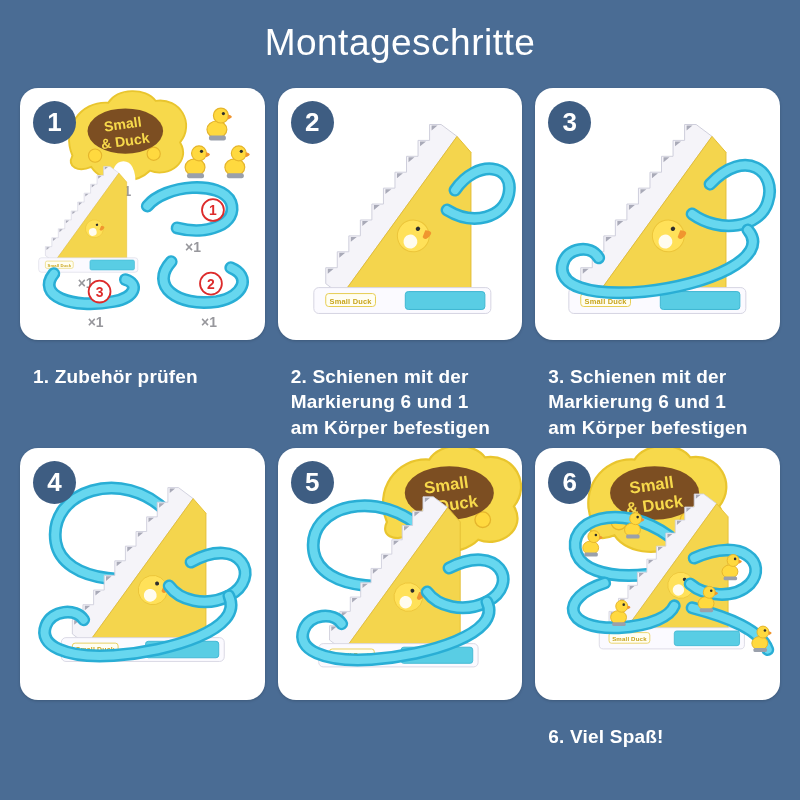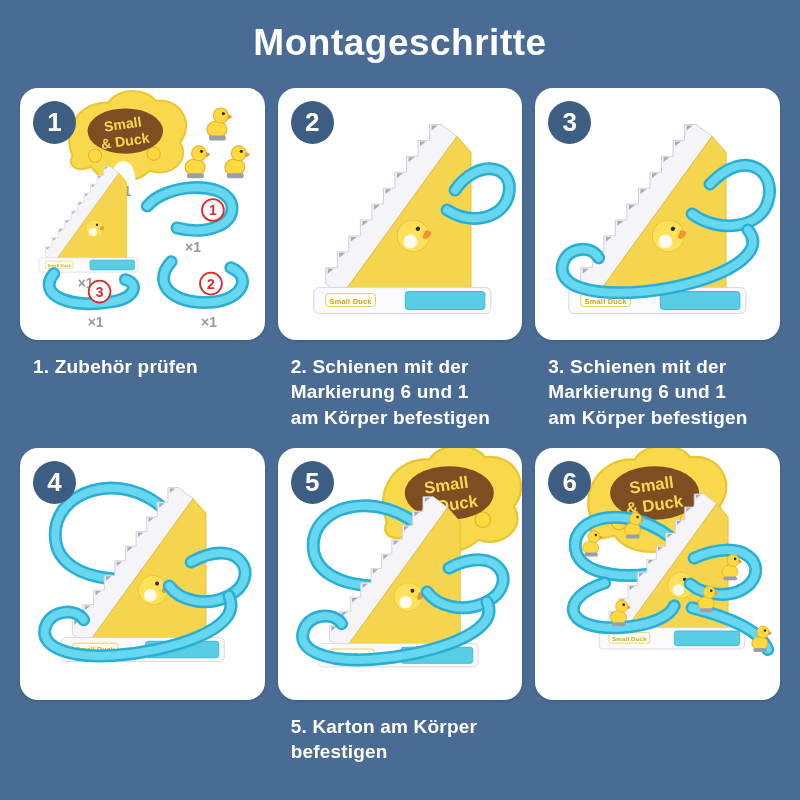--- a/index.html
+++ b/index.html
@@ -3,42 +3,42 @@
 <meta charset="utf-8">
 <style>
   html,body { margin:0; padding:0; }
   body {
     width:800px; height:800px; position:relative; overflow:hidden;
     background:#4a6c94;
     font-family:"Liberation Sans", sans-serif;
   }
   .title {
     position:absolute; top:22px; left:0; right:0;
-    text-align:center; font-size:37px; font-weight:700; color:#ffffff;
+    text-align:center; font-size:37px; font-weight:400; color:#ffffff;
     letter-spacing:0.5px;
   }
   .grid {
     position:absolute; top:88px; left:20px; right:20px;
     display:grid; grid-template-columns:repeat(3,1fr); column-gap:13px;
   }
   .step { height:360px; }
   .card {
     position:relative; height:252px; background:#ffffff;
     border-radius:18px; overflow:hidden;
     box-shadow:0 1px 3px rgba(0,0,0,0.18);
   }
   .card svg { position:absolute; left:0; top:0; width:100%; height:100%; }
   .badge {
     position:absolute; top:13px; left:13px; width:43px; height:43px;
     border-radius:50%; background:#3e5d82; color:#ffffff;
     font-size:26px; font-weight:700;
     display:flex; align-items:center; justify-content:center; z-index:2;
   }
   .caption {
-    margin-top:14px; padding-left:13px; padding-right:4px;
+    margin-top:24px; padding-left:13px; padding-right:4px;
     color:#ffffff; font-size:19px; font-weight:600; line-height:1.33;
     white-space:pre-line; letter-spacing:0.2px;
   }
   svg text { font-family:"Liberation Sans", sans-serif; }
   .rail-o { fill:none; stroke:#29aed5; stroke-width:13; stroke-linecap:round; }
   .rail-i { fill:none; stroke:#67d7ef; stroke-width:8;  stroke-linecap:round; }
   .stair-band { fill:#f5f4f9; stroke:#cfcfdc; stroke-width:1; }
   .stair-shadow { fill:#a9aab8; }
   .stair-face { fill:#f4d54d; stroke:#e3bd33; stroke-width:1; }
   .base-box { fill:#fbfaff; stroke:#d6d5e2; stroke-width:1; }
@@ -283,22 +283,20 @@
         <g>
           <path class="rail-o" d="M172,120 C 222,94 244,136 210,154 C 186,166 160,158 150,144"></path>
           <path class="rail-i" d="M172,120 C 222,94 244,136 210,154 C 186,166 160,158 150,144"></path>
         </g>
         <g>
           <path class="rail-o" d="M210,154 C 226,186 150,208 94,212 C 46,215 18,202 26,182 C 32,166 56,164 64,176"></path>
           <path class="rail-i" d="M210,154 C 226,186 150,208 94,212 C 46,215 18,202 26,182 C 32,166 56,164 64,176"></path>
         </g>
       </svg>
     </div>
-    <div class="caption">5. Karton am Körper
-befestigen</div>
   </section>
 
   <section class="step">
     <div class="card">
       <div class="badge">6</div>
       <svg viewBox="0 0 246 252">
         <g transform="translate(118,58) scale(1.12)">
           <path class="sign-blob" d="M-54 14C-66 -14 -46 -44 -16 -42C-6 -58 24 -58 34 -44C60 -48 76 -20 60 0C72 20 48 38 28 30C12 46 -22 44 -34 26C-48 32 -60 26 -54 14Z"></path>
           <circle cx="-30" cy="14" r="7" class="duck-body"></circle>
           <circle cx="32" cy="12" r="7" class="duck-body"></circle>
@@ -377,15 +375,16 @@
         </g>
         <g transform="translate(226,190) scale(0.8)">
           <ellipse class="duck-body" cx="0" cy="7" rx="10" ry="8.5"></ellipse>
             <circle class="duck-body" cx="4" cy="-7" r="7.5"></circle>
           <path class="duck-beak" d="M11 -8 q8 2 0 5 z"></path>
             <circle class="duck-eye" cx="6.5" cy="-9" r="1.6"></circle>
           <rect class="duck-base" x="-8" y="13" width="17" height="5" rx="2"></rect>
         </g>
       </svg>
     </div>
+    <div class="caption">6. Viel Spaß!</div>
   </section>
 
 </div>
 
 </body></html>

